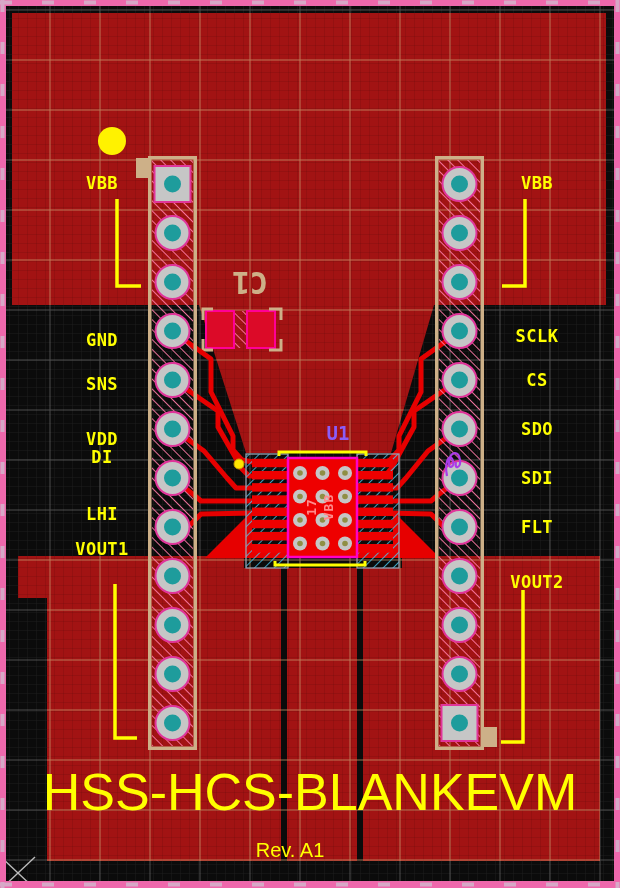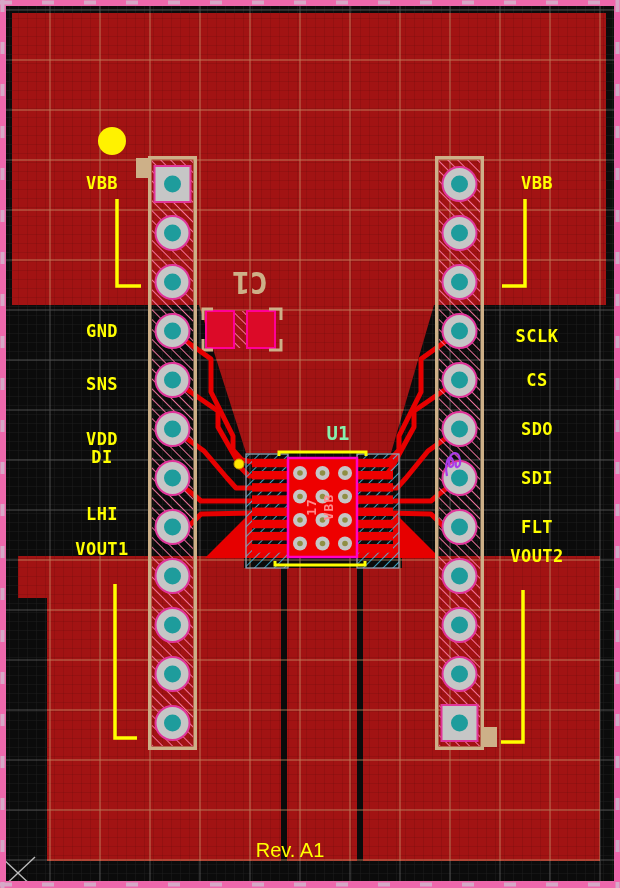--- a/index.html
+++ b/index.html
@@ -4,21 +4,21 @@
 <style>
   html,body{margin:0;padding:0;background:#000;}
   .board{position:relative;width:620px;height:888px;overflow:hidden;background:#0A0A0A;
          font-family:"DejaVu Sans Mono",monospace;}
   .board svg{position:absolute;left:0;top:0;}
   .lbl{position:absolute;font:bold 17px "DejaVu Sans Mono",monospace;color:#FFFF00;
        letter-spacing:.5px;height:20px;line-height:20px;white-space:nowrap;}
   .pl{left:52px;width:100px;text-align:center;}
   .pr{left:487px;width:100px;text-align:center;}
   .refdes-u1{position:absolute;left:308px;top:422px;width:60px;text-align:center;
-       font:bold 19px "DejaVu Sans Mono",monospace;color:#86efac;}
+       font:bold 19px "DejaVu Sans Mono",monospace;color:#8b5cf6;}
   .refdes-c1{position:absolute;left:208px;top:258px;width:84px;height:42px;text-align:center;
        font:bold 30px "DejaVu Sans Mono",monospace;color:#CDB088;transform:rotate(180deg);}
   .u1-padtext{position:absolute;left:295px;top:488px;width:56px;height:38px;text-align:center;
        font:bold 13px "DejaVu Sans Mono",monospace;color:#FF8A8A;line-height:1.3;
        transform:rotate(-90deg);letter-spacing:1px;}
   .u1-padtext span{display:block;}
   .title{position:absolute;top:762px;left:0;width:620px;text-align:center;
        font:400 52px "Liberation Sans",sans-serif;color:#FFFF00;letter-spacing:0px;}
   .rev{position:absolute;top:839px;left:-20px;width:620px;text-align:center;
        font:400 20px "Liberation Sans",sans-serif;color:#FFFF00;}
@@ -362,36 +362,37 @@
     <g stroke="#D3B4CC" stroke-width="4" stroke-dasharray="12 30" opacity="0.85">
       <line x1="0" y1="2.5" x2="620" y2="2.5"></line>
       <line x1="0" y1="884.5" x2="620" y2="884.5"></line>
       <line x1="2.5" y1="0" x2="2.5" y2="888"></line>
       <line x1="617.5" y1="0" x2="617.5" y2="888"></line>
     </g>
   </g>
 </svg>
 
 <div class="lbl pl" style="top:173px">VBB</div>
-<div class="lbl pl" style="top:321px">GND</div>
+<div class="lbl pl" style="top:330px">GND</div>
 <div class="lbl pl" style="top:374px">SNS</div>
 <div class="lbl pl" style="top:429px">VDD</div>
 <div class="lbl pl" style="top:447px">DI</div>
 <div class="lbl pl" style="top:504px">LHI</div>
 <div class="lbl pl" style="top:539px">VOUT1</div>
 
 <div class="lbl pr" style="top:173px">VBB</div>
 <div class="lbl pr" style="top:326px">SCLK</div>
 <div class="lbl pr" style="top:370px">CS</div>
 <div class="lbl pr" style="top:419px">SDO</div>
 <div class="lbl pr" style="top:468px">SDI</div>
 <div class="lbl pr" style="top:517px">FLT</div>
-<div class="lbl pr" style="top:546px">VOUT2</div>
+<div class="lbl pr" style="top:572px">VOUT2</div>
 
 <div class="refdes-u1">U1</div>
 <div class="refdes-c1">C1</div>
 <div class="u1-padtext">
       <span>17</span>
       <span>VBB</span>
     </div>
 
+<div class="title">HSS-HCS-BLANKEVM</div>
 <div class="rev">Rev. A1</div>
 </div>
 
 </body></html>

